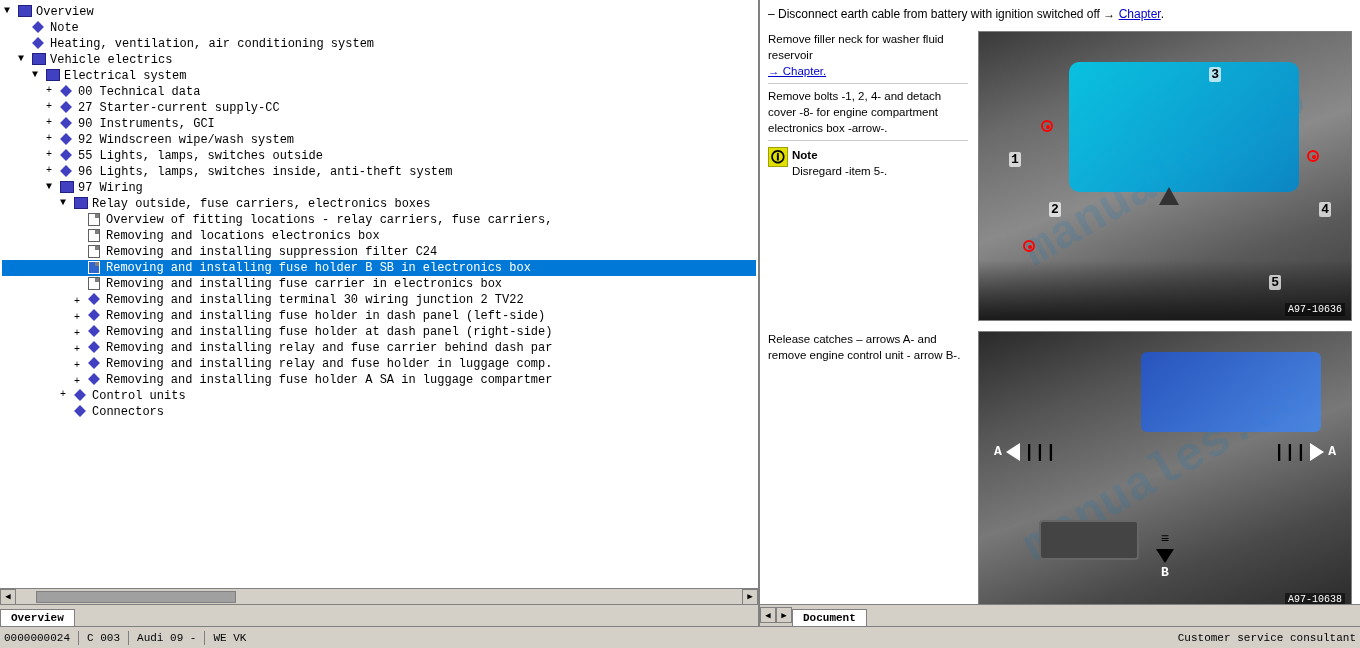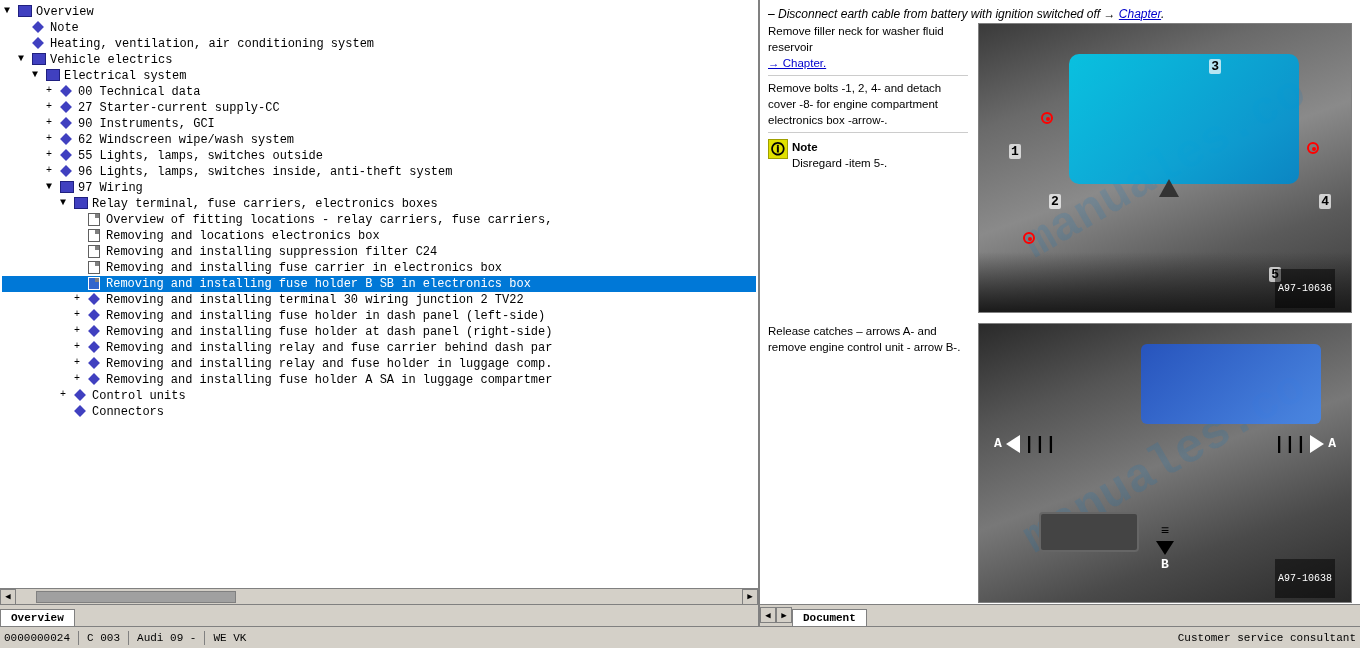--- a/index.html
+++ b/index.html
@@ -11,21 +11,21 @@
     .left-panel { width: 760px; background: white; border-right: 2px solid #808080; display: flex; flex-direction: column; overflow: hidden; }
     .tree-area { flex: 1; overflow: auto; padding: 4px 2px; }
     .tree-item { display: flex; align-items: flex-start; padding: 1px 0; cursor: pointer; white-space: nowrap; }
     .tree-item.selected { background: #0078d7; color: white; }
 
     .indent-0 { padding-left: 2px; }
     .indent-1 { padding-left: 16px; }
     .indent-2 { padding-left: 30px; }
     .indent-3 { padding-left: 44px; }
     .indent-4 { padding-left: 58px; }
-    .indent-5 { padding-left: 72px; }
+    .indent-5 { padding-left: 72px; align-items: flex-end; }
 
     .expand-icon { display: inline-block; width: 14px; min-width: 14px; color: #000; font-size: 10px; }
     .node-icon { display: inline-block; width: 16px; min-width: 16px; height: 14px; margin-right: 2px; }
     .book-icon { width: 14px; height: 12px; background: #4040c0; display: inline-block; border: 1px solid #202080; }
     .doc-icon { width: 12px; height: 13px; background: white; border: 1px solid #606060; display: inline-block; position: relative; }
     .doc-icon::after { content: ''; position: absolute; top: 0; right: 0; width: 4px; height: 4px; background: #808080; }
     .diamond-icon { width: 12px; height: 12px; background: #4040c0; transform: rotate(45deg) scale(0.7); display: inline-block; }
     .item-label { font-size: 12px; font-family: 'Courier New', monospace; }
 
     
@@ -34,30 +34,30 @@
     .hscroll-thumb { width: 200px; height: 12px; background: #a0a0a0; border: 1px solid #808080; position: absolute; left: 20px; }
 
     
     .left-tabs { height: 22px; background: #d4d0c8; display: flex; align-items: flex-end; border-top: 1px solid #808080; }
     .tab { padding: 2px 10px; background: #d4d0c8; border: 1px solid #808080; border-bottom: none; font-size: 11px; cursor: pointer; }
     .tab.active { background: white; font-weight: bold; }
 
     
     .right-panel { flex: 1; background: white; display: flex; flex-direction: column; overflow: hidden; }
     .right-content { flex: 1; overflow: auto; padding: 6px 8px; background: white; }
-    .instruction-text { font-size: 12px; line-height: 1.4; font-family: Arial, sans-serif; font-style: italic; }
+    .instruction-text { font-size: 12px; line-height: 1.4; margin-bottom: 8px; font-family: Arial, sans-serif; }
     .instruction-text a { color: #0000cc; }
     .content-row { display: flex; gap: 10px; margin-bottom: 10px; }
     .text-col { width: 200px; min-width: 180px; font-size: 11.5px; font-family: Arial, sans-serif; line-height: 1.4; }
     .text-col a { color: #0000cc; }
     .img-placeholder { flex: 1; background: #c8c8c8; border: 1px solid #808080; position: relative; min-height: 280px; overflow: hidden; }
 
     .label-num { position: absolute; font-size: 13px; font-weight: bold; color: black; background: rgba(255,255,255,0.7); padding: 0 2px; border-radius: 2px; }
 
-    .img-label { position: absolute; bottom: 4px; right: 16px; font-size: 10px; color: white; background: rgba(0,0,0,0.5); padding: 14px 3px; }
+    .img-label { position: absolute; bottom: 4px; right: 6px; font-size: 10px; color: white; background: rgba(0,0,0,0.5); padding: 1px 3px; }
 
     .note-box { display: flex; align-items: flex-start; gap: 4px; margin: 6px 0; font-size: 11.5px; font-family: Arial, sans-serif; }
     .note-icon { width: 20px; height: 20px; background: #e0e000; border: 1px solid #a0a000; display: flex; align-items: center; justify-content: center; font-weight: bold; font-size: 11px; min-width: 20px; }
     .dash-line { border: none; border-top: 1px solid #ccc; margin: 4px 0; }
 
     
     .right-tabs { height: 22px; background: #d4d0c8; display: flex; align-items: flex-end; border-top: 1px solid #808080; }
 
     
     .status-bar { height: 22px; background: #d4d0c8; border-top: 1px solid #808080; display: flex; align-items: center; font-size: 11px; padding: 0 4px; gap: 4px; }
@@ -130,21 +130,21 @@
 
       <div class="tree-item indent-3">
         <span class="expand-icon">+</span>
         <span class="node-icon" style="display:inline-block;width:16px;height:14px;"><span class="diamond-icon"></span></span>
         <span class="item-label">90 Instruments, GCI</span>
       </div>
 
       <div class="tree-item indent-3">
         <span class="expand-icon">+</span>
         <span class="node-icon" style="display:inline-block;width:16px;height:14px;"><span class="diamond-icon"></span></span>
-        <span class="item-label">62 Windscreen wipe/wash system</span>
+        <span class="item-label">92 Windscreen wipe/wash system</span>
       </div>
 
       <div class="tree-item indent-3">
         <span class="expand-icon">+</span>
         <span class="node-icon" style="display:inline-block;width:16px;height:14px;"><span class="diamond-icon"></span></span>
         <span class="item-label">55 Lights, lamps, switches outside</span>
       </div>
 
       <div class="tree-item indent-3">
         <span class="expand-icon">+</span>
@@ -154,51 +154,51 @@
 
       <div class="tree-item indent-3">
         <span class="expand-icon">▼</span>
         <span class="node-icon"><span class="book-icon"></span></span>
         <span class="item-label">97 Wiring</span>
       </div>
 
       <div class="tree-item indent-4">
         <span class="expand-icon">▼</span>
         <span class="node-icon"><span class="book-icon"></span></span>
-        <span class="item-label">Relay terminal, fuse carriers, electronics boxes</span>
+        <span class="item-label">Relay outside, fuse carriers, electronics boxes</span>
       </div>
 
       <div class="tree-item indent-5">
         <span class="expand-icon">&nbsp;</span>
         <span class="node-icon"><span class="doc-icon"></span></span>
         <span class="item-label">Overview of fitting locations - relay carriers, fuse carriers,</span>
       </div>
 
       <div class="tree-item indent-5">
         <span class="expand-icon">&nbsp;</span>
         <span class="node-icon"><span class="doc-icon"></span></span>
         <span class="item-label">Removing and locations electronics box</span>
       </div>
 
       <div class="tree-item indent-5">
         <span class="expand-icon">&nbsp;</span>
         <span class="node-icon"><span class="doc-icon"></span></span>
         <span class="item-label">Removing and installing suppression filter C24</span>
       </div>
 
+      <div class="tree-item indent-5 selected">
+        <span class="expand-icon">&nbsp;</span>
+        <span class="node-icon"><span class="doc-icon" style="background:#3366cc; border-color:#fff;"></span></span>
+        <span class="item-label">Removing and installing fuse holder B SB in electronics box</span>
+      </div>
+
       <div class="tree-item indent-5">
         <span class="expand-icon">&nbsp;</span>
         <span class="node-icon"><span class="doc-icon"></span></span>
         <span class="item-label">Removing and installing fuse carrier in electronics box</span>
-      </div>
-
-      <div class="tree-item indent-5 selected">
-        <span class="expand-icon">&nbsp;</span>
-        <span class="node-icon"><span class="doc-icon" style="background:#3366cc; border-color:#fff;"></span></span>
-        <span class="item-label">Removing and installing fuse holder B SB in electronics box</span>
       </div>
 
       <div class="tree-item indent-5">
         <span class="expand-icon">+</span>
         <span class="node-icon" style="display:inline-block;width:16px;height:14px;"><span class="diamond-icon"></span></span>
         <span class="item-label">Removing and installing terminal 30 wiring junction 2 TV22</span>
       </div>
 
       <div class="tree-item indent-5">
         <span class="expand-icon">+</span>

